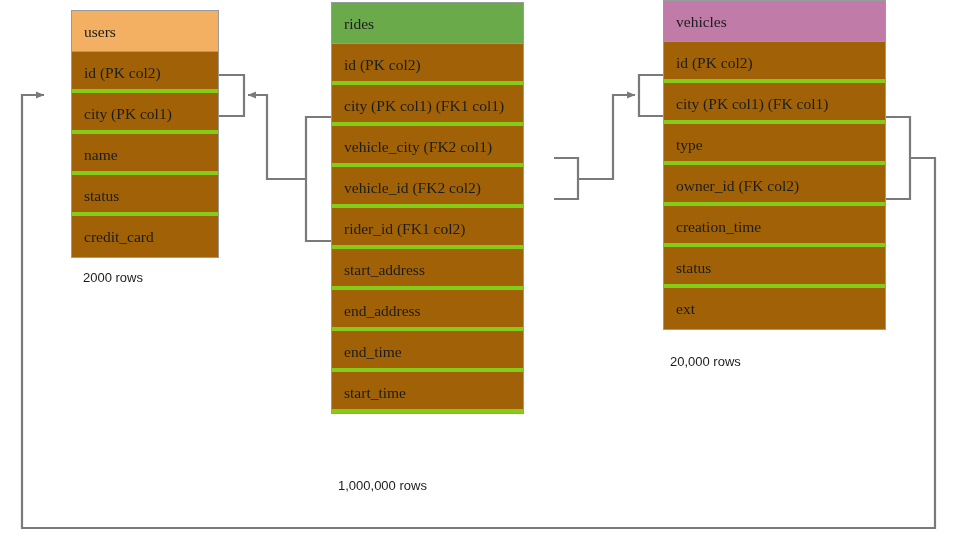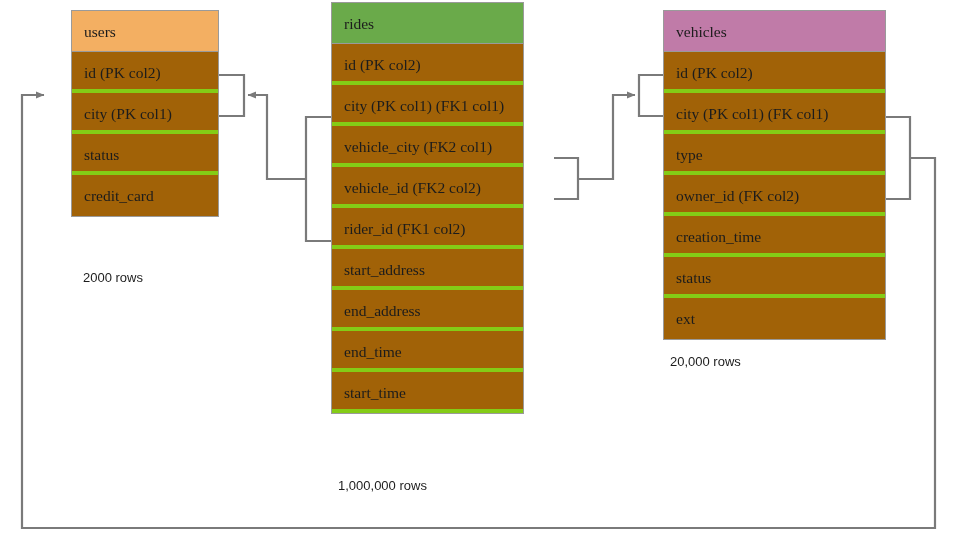--- a/index.html
+++ b/index.html
@@ -99,20 +99,23 @@
     <div class="table-header" style="background:#f3af62;">
       <span>users</span>
     </div>
     <div class="table-row">
       <span>id (PK col2)</span>
     </div>
     <div class="table-row">
       <span>city (PK col1)</span>
     </div>
     <div class="table-row">
+      <span>name</span>
+    </div>
+    <div class="table-row">
       <span>status</span>
     </div>
     <div class="table-row last">
       <span>credit_card</span>
     </div>
   </div>
   <div class="row-count" style="left:83px; top:270px;">2000 rows</div>
 
   <div class="table-box" style="left:331px; top:2px; width:193px;">
     <div class="table-header" style="background:#6aaa4a;">
@@ -141,21 +144,21 @@
     </div>
     <div class="table-row">
       <span>end_time</span>
     </div>
     <div class="table-row">
       <span>start_time</span>
     </div>
   </div>
   <div class="row-count" style="left:338px; top:478px;">1,000,000 rows</div>
 
-  <div class="table-box" style="left:663px; top:10px; width:223px;">
+  <div class="table-box" style="left:663px; top:0; width:223px;">
     <div class="table-header" style="background:#c07ba8;">
       <span>vehicles</span>
     </div>
     <div class="table-row">
       <span>id (PK col2)</span>
     </div>
     <div class="table-row">
       <span>city (PK col1) (FK col1)</span>
     </div>
     <div class="table-row">

